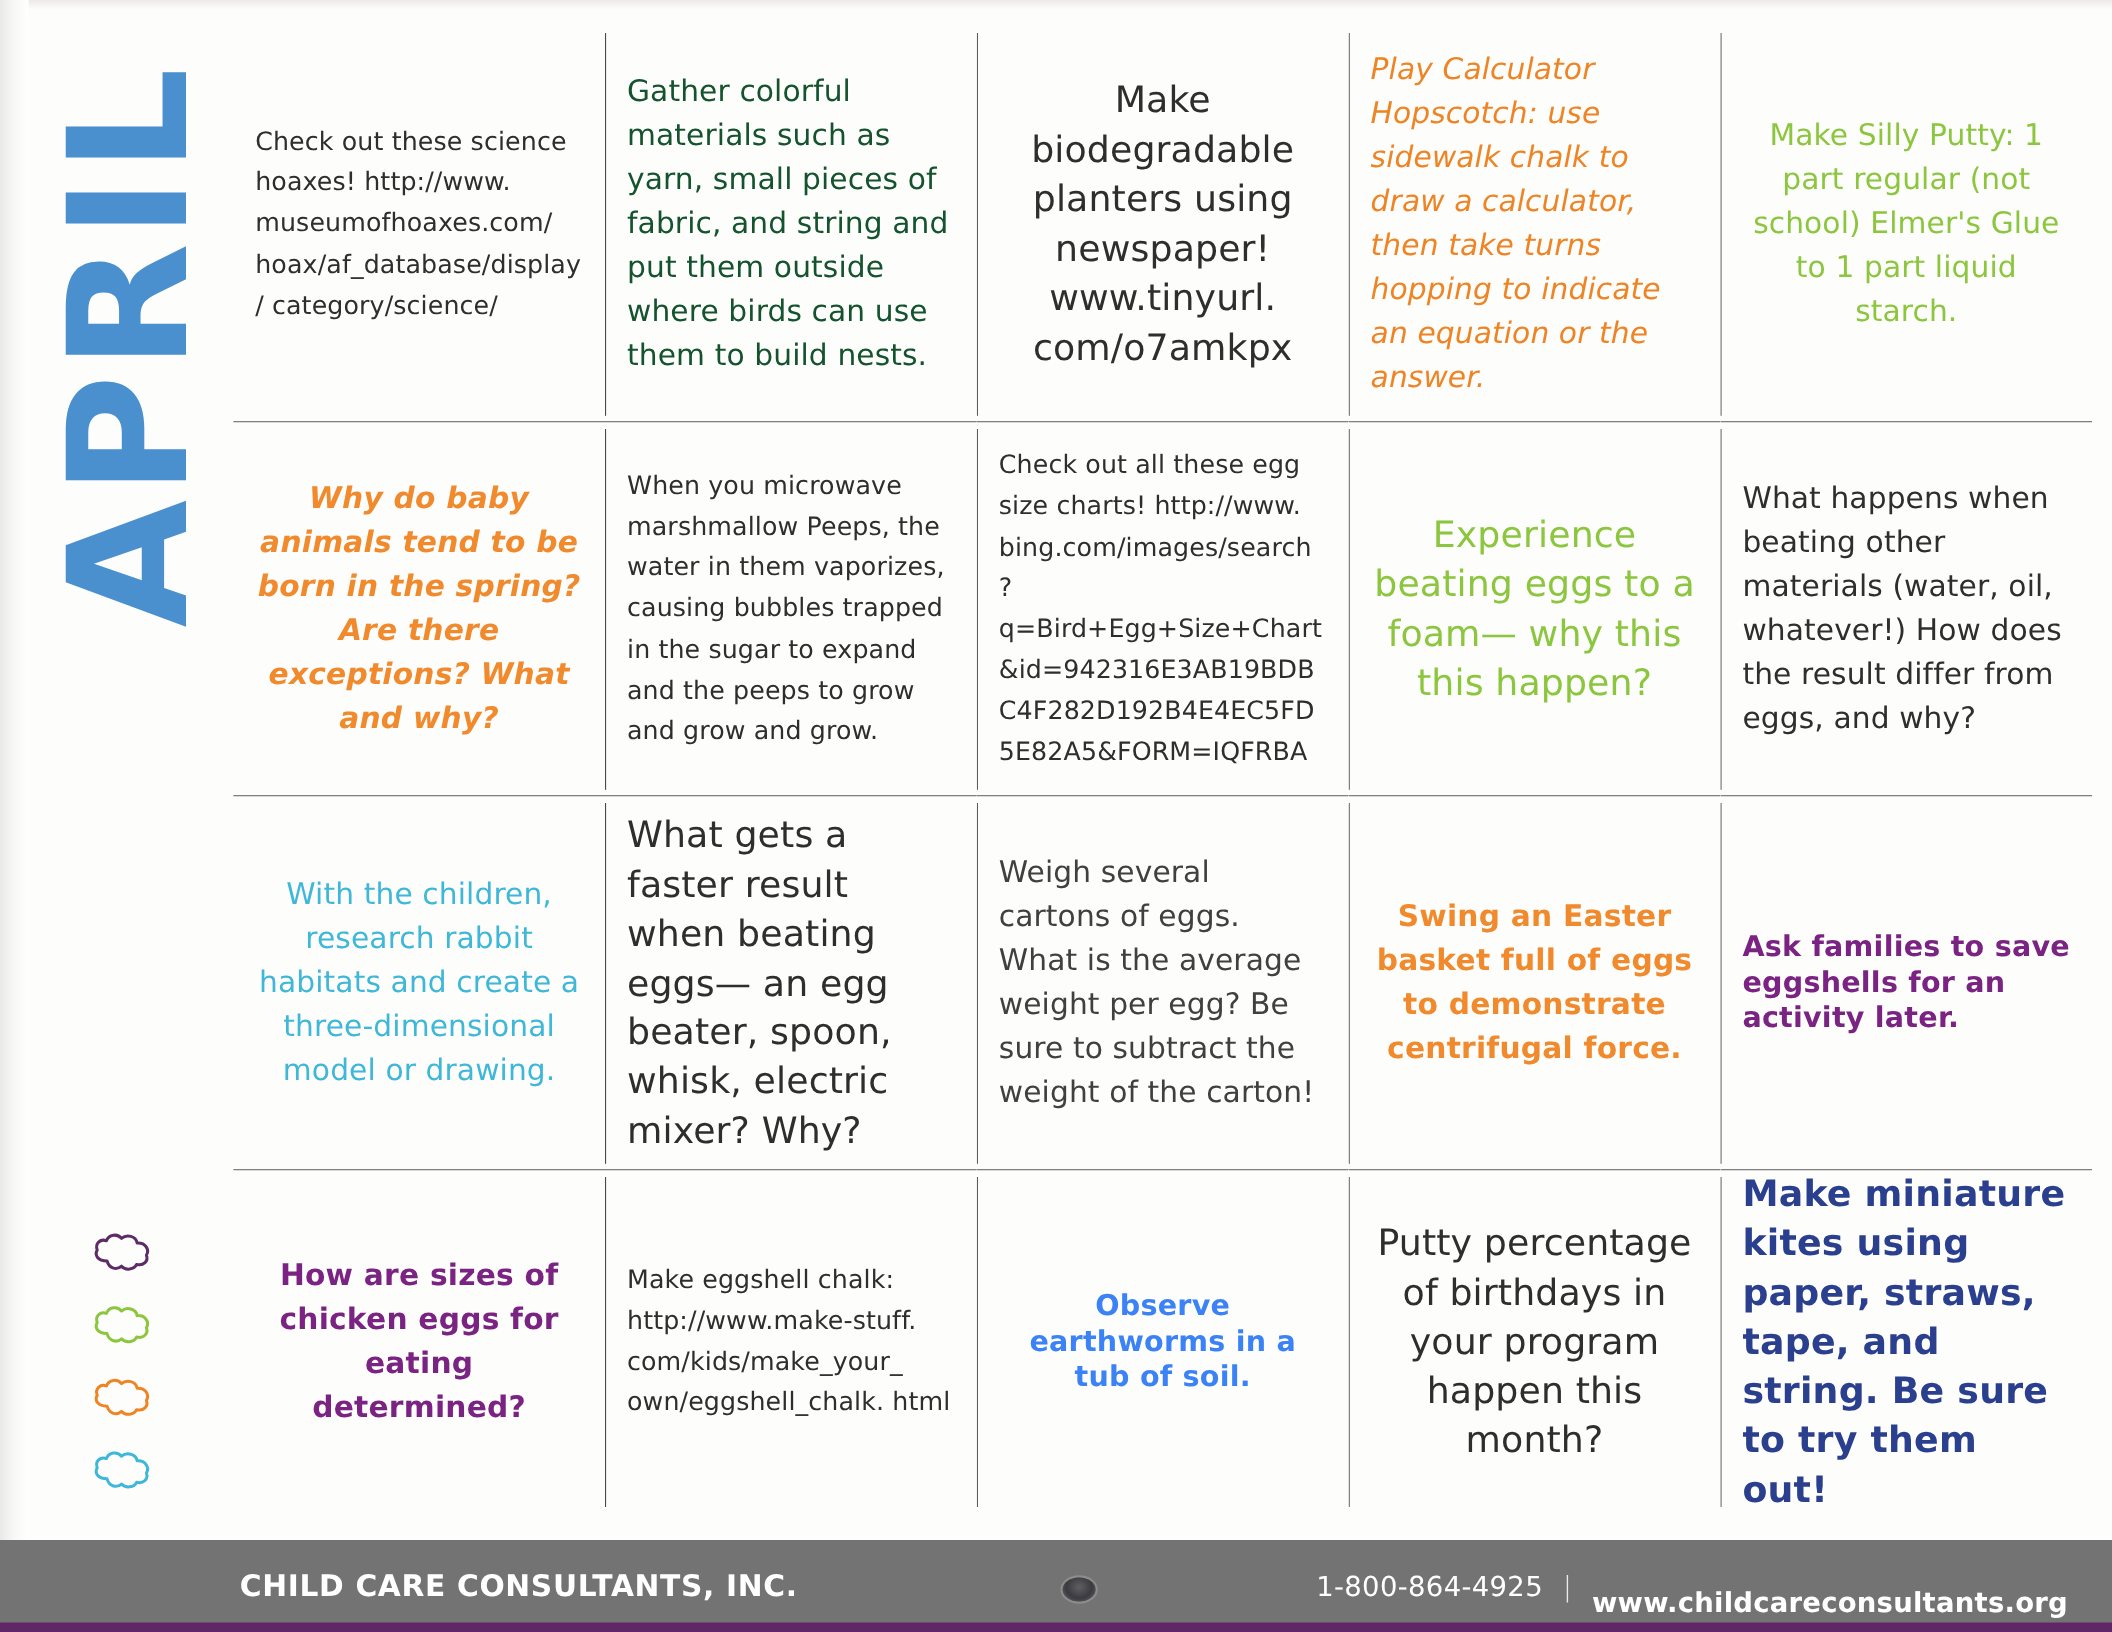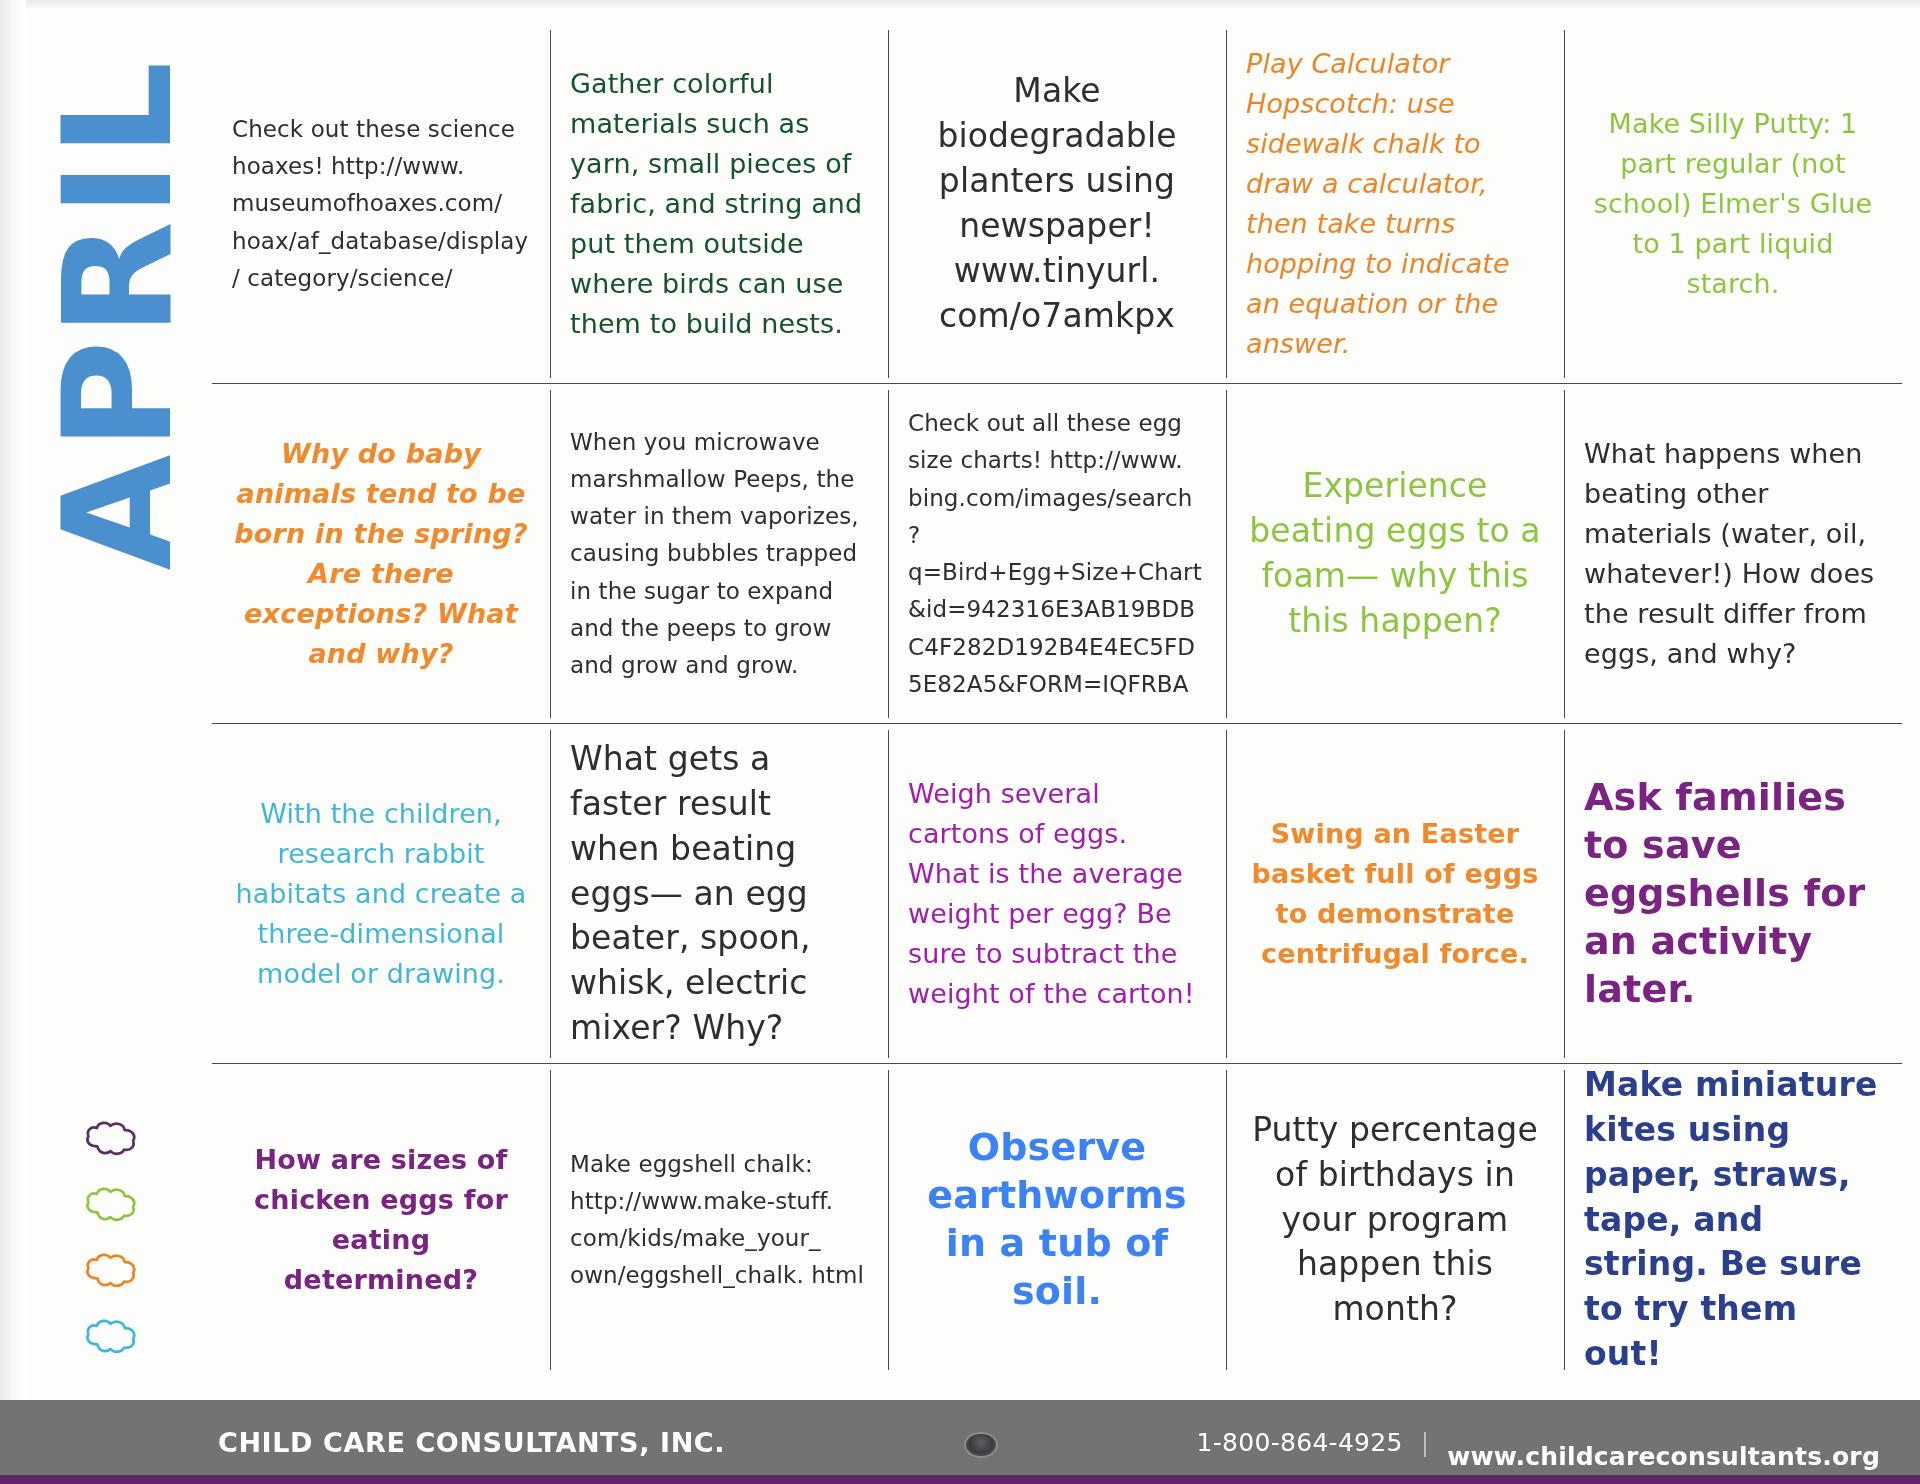--- a/index.html
+++ b/index.html
@@ -128,21 +128,21 @@
     font-family: "DejaVu Sans", sans-serif;
     font-weight: 700;
     letter-spacing: .2px;
   }
   .align-left   { text-align: left; }
   .align-center { text-align: center; }
 
   .sz-sm { font-size: 23px; line-height: 1.62; }
   .sz-md { font-size: 27px; line-height: 1.48; }
   .sz-lg { font-size: 33px; line-height: 1.36; }
-  .sz-xl { font-size: 38px; line-height: 1.26; }
+  .sz-xl { font-size: 26px; line-height: 1.26; }
 
   
   #footer-bar {
     position: absolute;
     left: 0;
     right: 0;
     bottom: 0;
     height: 84px;
     background: #737373;
     display: flex;
@@ -257,21 +257,21 @@
       <div class="cell vrule hrule">
         <div class="cell-text t-light sz-md align-left" style="color: rgb(46, 46, 46);">What happens when beating other materials (water, oil, whatever!) How does the result differ from eggs, and why?</div>
       </div>
       <div class="cell hrule">
         <div class="cell-text t-light sz-md align-center" style="color: rgb(63, 183, 216);">With the children, research rabbit habitats and create a three-dimensional model or drawing.</div>
       </div>
       <div class="cell vrule hrule">
         <div class="cell-text t-light sz-lg align-left" style="color: rgb(46, 46, 46);">What gets a faster result when beating eggs— an egg beater, spoon, whisk, electric mixer? Why?</div>
       </div>
       <div class="cell vrule hrule">
-        <div class="cell-text t-light sz-md align-left" style="color: #a21caf;">Weigh several cartons of eggs. What is the average weight per egg? Be sure to subtract the weight of the carton!</div>
+        <div class="cell-text t-light sz-md align-left" style="color: #404040;">Weigh several cartons of eggs. What is the average weight per egg? Be sure to subtract the weight of the carton!</div>
       </div>
       <div class="cell vrule hrule">
         <div class="cell-text t-bold sz-md align-center" style="color: rgb(240, 138, 44);">Swing an Easter basket full of eggs to demonstrate centrifugal force.</div>
       </div>
       <div class="cell vrule hrule">
         <div class="cell-text t-bold sz-xl align-left" style="color: rgb(123, 35, 130);">Ask families to save eggshells for an activity later.</div>
       </div>
       <div class="cell">
         <div class="cell-text t-bold sz-md align-center" style="color: rgb(123, 35, 130);">How are sizes of chicken eggs for eating determined?</div>
       </div>

